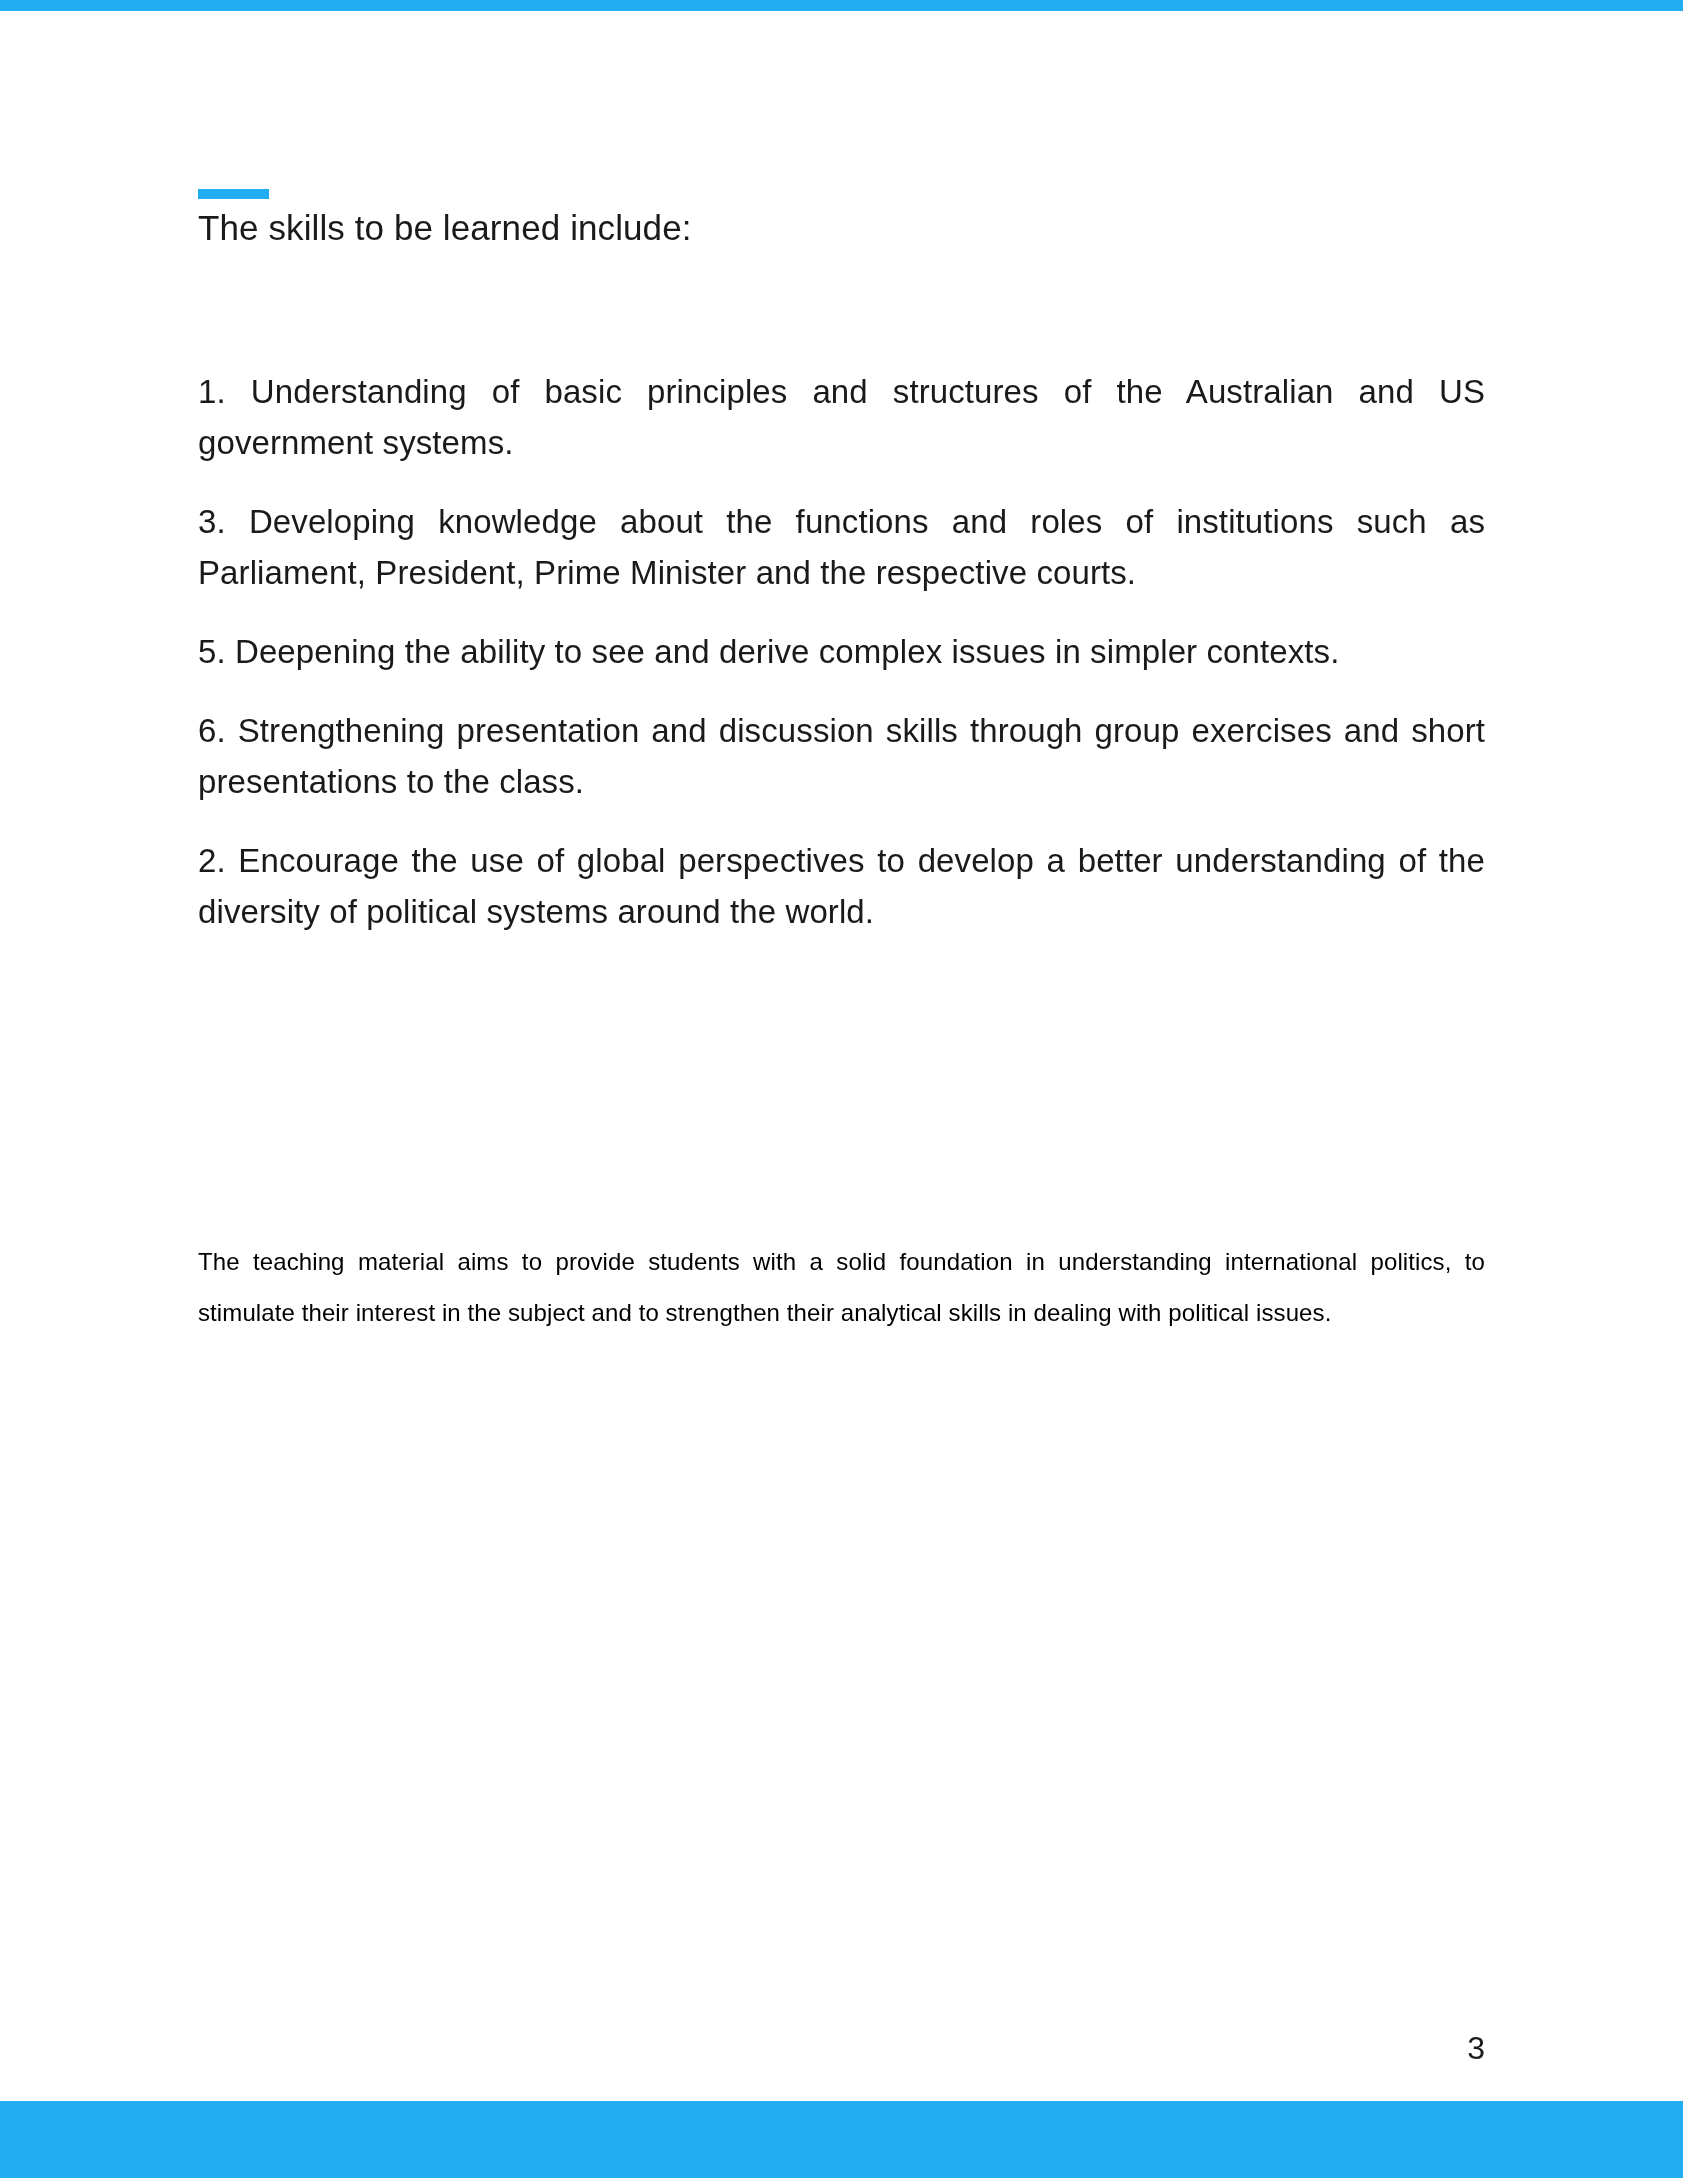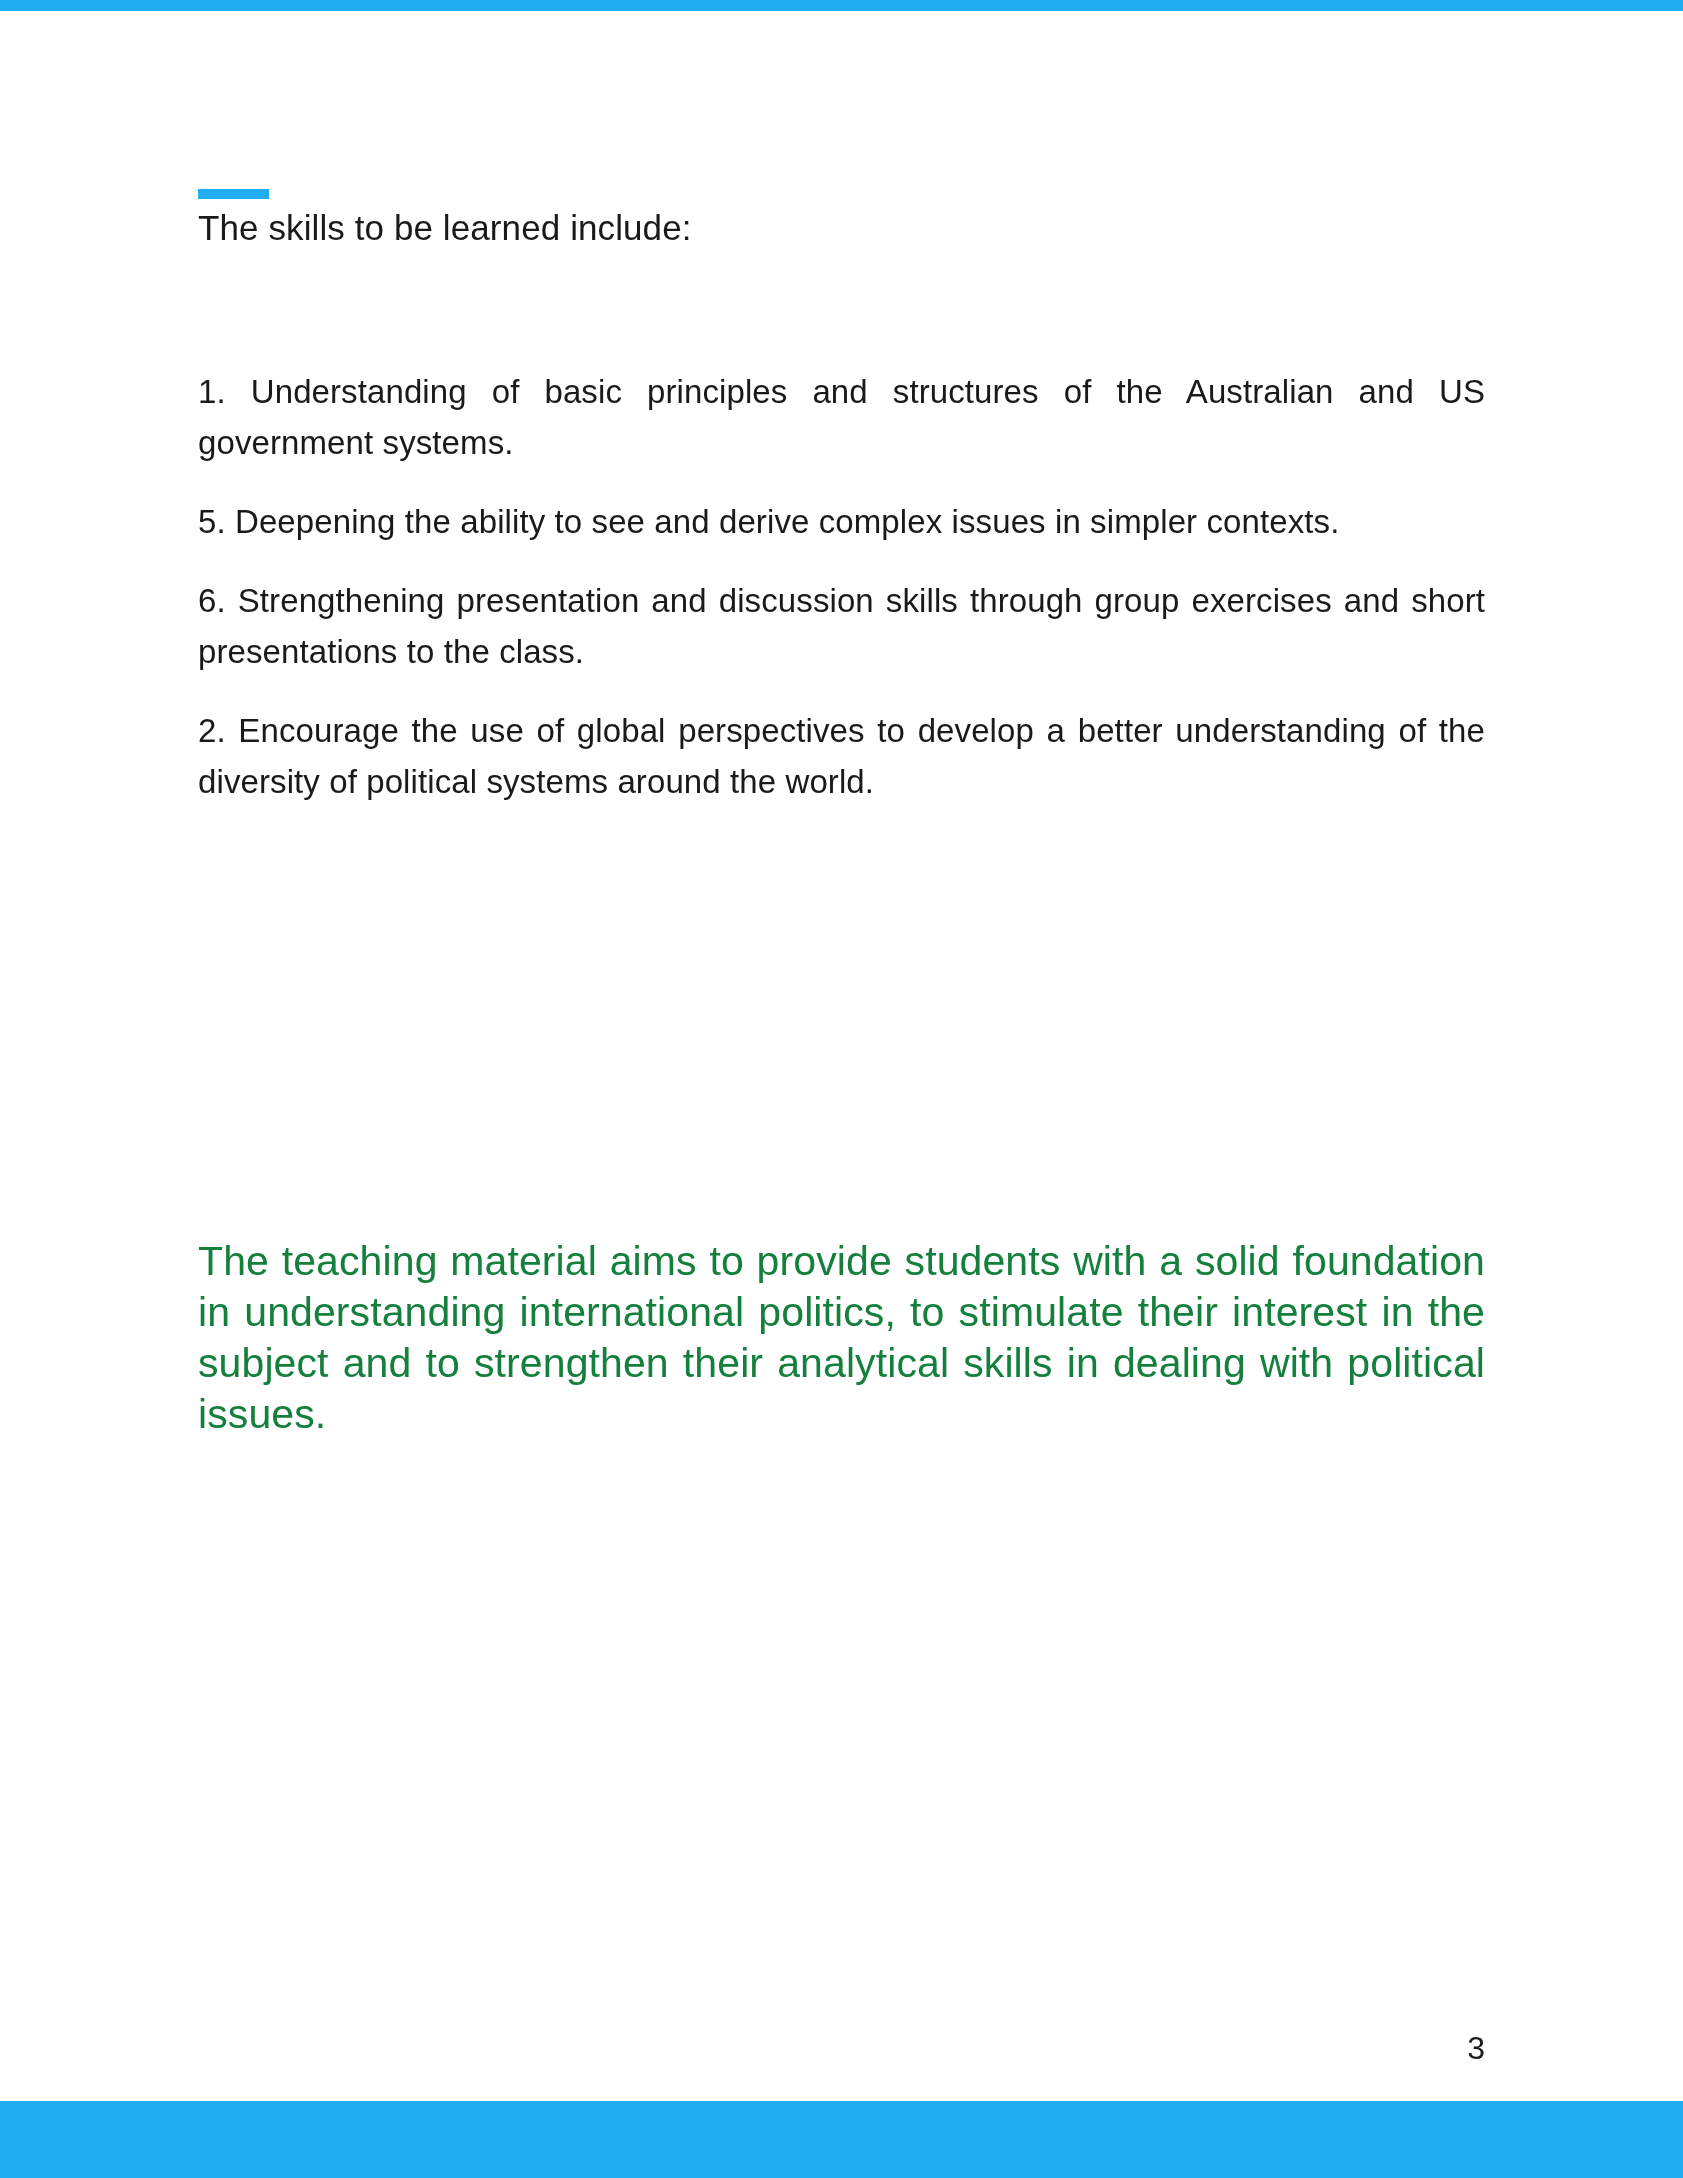--- a/index.html
+++ b/index.html
@@ -94,23 +94,23 @@
   }
 
   .closing-block {
     position: absolute;
     left: 0;
     top: 1236px;
     width: 1287px;
   }
   p.closing {
     margin: 0;
-    font-size: 41px;
+    font-size: 24px;
     line-height: 51px;
-    color: #15803d;
+    color: #000000;
     font-weight: 400;
     text-align: justify;
     text-justify: inter-word;
     letter-spacing: 0.1px;
   }
 
   .page-number {
     position: absolute;
     left: 1386px;
     top: 2028px;
@@ -129,20 +129,21 @@
   <div class="bar-top"></div>
 
   <div class="content">
 
     <div class="accent-mark"></div>
 
     <div class="section-heading">The skills to be learned include:</div>
 
     <div class="body-block">
       <p class="para">1. Understanding of basic principles and structures of the Australian and US government systems.</p>
+      <p class="para">3. Developing knowledge about the functions and roles of institutions such as Parliament, President, Prime Minister and the respective courts.</p>
       <p class="para">5. Deepening the ability to see and derive complex issues in simpler contexts.</p>
       <p class="para">6. Strengthening presentation and discussion skills through group exercises and short presentations to the class.</p>
       <p class="para">2. Encourage the use of global perspectives to develop a better understanding of the diversity of political systems around the world.</p>
     </div>
 
     <div class="closing-block">
       <p class="closing">The teaching material aims to provide students with a solid foundation in understanding international politics, to stimulate their interest in the subject and to strengthen their analytical skills in dealing with political issues.</p>
     </div>
 
   </div>

